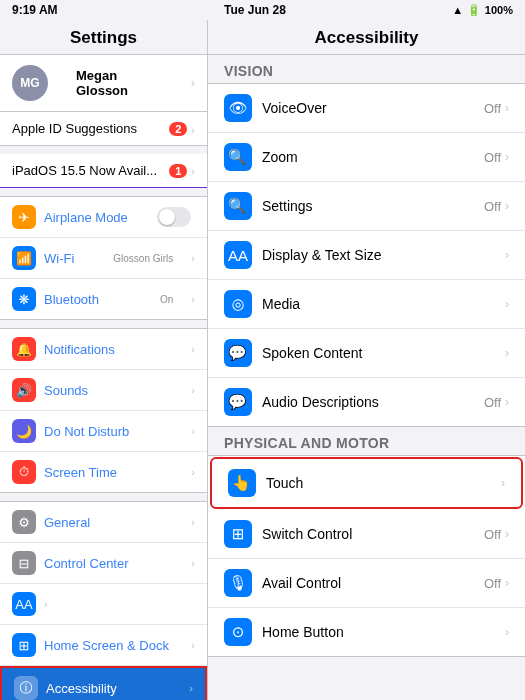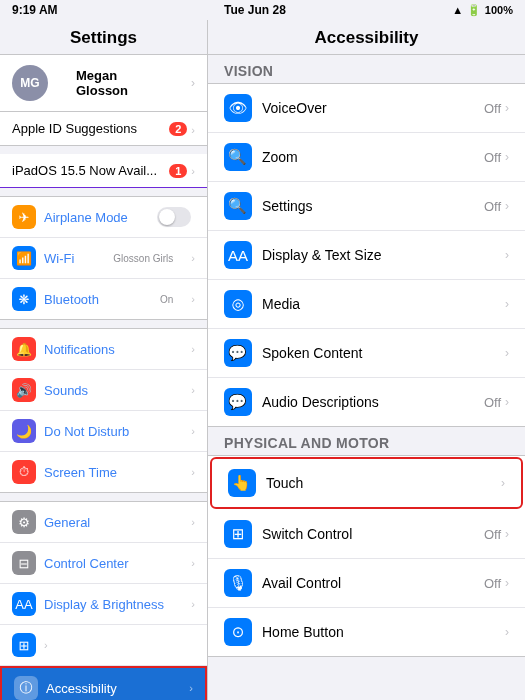--- a/index.html
+++ b/index.html
@@ -356,25 +356,25 @@
             <span class="item-label">General</span>
             <span class="chevron">›</span>
           </div>
           <div class="sidebar-item">
             <div class="icon-wrap" style="background: rgb(142, 142, 147); font-size: 13px;">⊟</div>
             <span class="item-label">Control Center</span>
             <span class="chevron">›</span>
           </div>
           <div class="sidebar-item">
             <div class="icon-wrap" style="background: rgb(0, 122, 255); font-size: 13px;">AA</div>
-            <span class="item-label">Display &amp; Brightness</span>
             <span class="chevron">›</span>
           </div>
           <div class="sidebar-item">
             <div class="icon-wrap" style="background: rgb(0, 122, 255); font-size: 13px;">⊞</div>
+            <span class="item-label">Home Screen &amp; Dock</span>
             <span class="chevron">›</span>
           </div>
           <div class="sidebar-item selected" style="border: 2.5px solid rgb(224, 32, 32);">
             <div class="icon-wrap" style="background: rgba(255, 255, 255, 0.3); font-size: 13px;">ⓘ</div>
             <span class="item-label">Accessibility</span>
             <span class="chevron">›</span>
           </div>
         </div>
       </div>
   </div>

